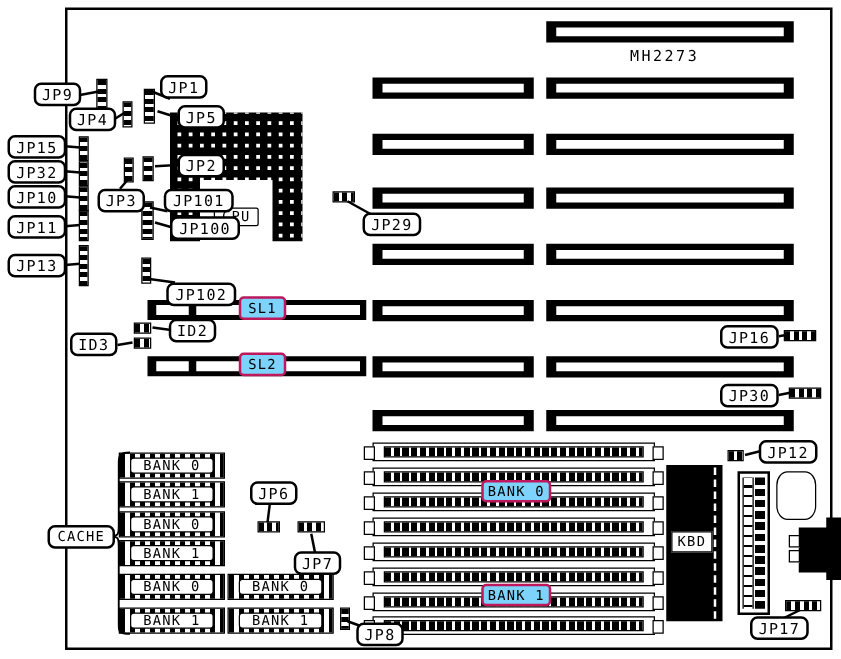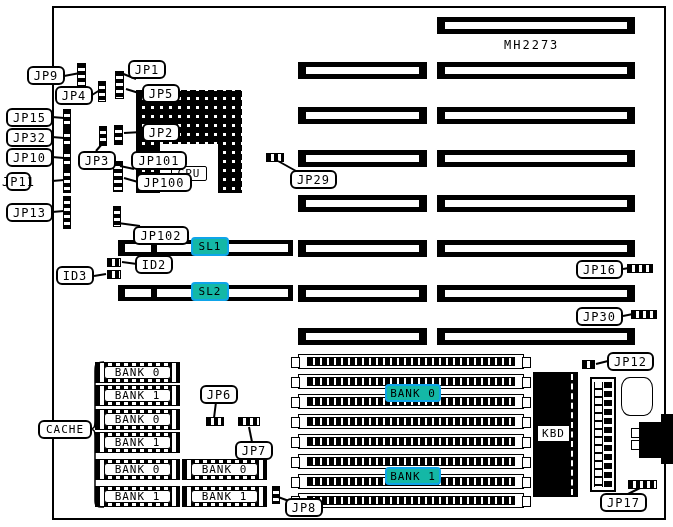--- a/index.html
+++ b/index.html
@@ -19,21 +19,21 @@
   .slot-long::after  { content:""; position:absolute; left:39px; right:5px; top:4px; bottom:4px; background:#fff; }
 
   
   .callout {
     position:absolute; height:19px; background:#fff; border:2px solid #000; border-radius:6px;
     font-size:12px; letter-spacing:1px; display:flex; align-items:center; justify-content:center;
     z-index:6; white-space:nowrap;
   }
   
   .boxlabel {
-    position:absolute; background:#14b8a6; border:2px solid #0ea5e9; border-radius:4px;
+    position:absolute; background:#7dd3fc; border:2px solid #be185d; border-radius:4px;
     font-size:11px; letter-spacing:1px; display:flex; align-items:center; justify-content:center;
     z-index:5; white-space:nowrap;
   }
 
   
   .jmp { position:absolute; border:1px solid #000; z-index:3; }
   .jmp.v { background:repeating-linear-gradient(to bottom, #000 0 4px, #fff 4px 7px); }
   .jmp.h { background:repeating-linear-gradient(to right,  #000 0 4px, #fff 4px 7px); }
 
   
@@ -251,21 +251,21 @@
     </g>
   </svg>
 
   <div class="callout" style="left:27px;top:66px;width:38px">JP9</div>
   <div class="callout" style="left:55px;top:86px;width:38px">JP4</div>
   <div class="callout" style="left:128px;top:60px;width:38px">JP1</div>
   <div class="callout" style="left:142px;top:84px;width:38px">JP5</div>
   <div class="callout" style="left:6px;top:108px;width:47px">JP15</div>
   <div class="callout" style="left:6px;top:128px;width:47px">JP32</div>
   <div class="callout" style="left:6px;top:148px;width:47px">JP10</div>
-  <div class="callout" style="left:6px;top:172px;width:25px">JP11</div>
+  <div class="callout" style="left:6px;top:172px;width:47px">JP11</div>
   <div class="callout" style="left:6px;top:203px;width:47px">JP13</div>
   <div class="callout" style="left:78px;top:151px;width:38px">JP3</div>
   <div class="callout" style="left:142px;top:123px;width:38px">JP2</div>
   <div class="callout" style="left:131px;top:151px;width:56px">JP101</div>
   <div class="callout" style="left:136px;top:173px;width:56px">JP100</div>
   <div class="callout" style="left:133px;top:226px;width:56px">JP102</div>
   <div class="callout" style="left:290px;top:170px;width:47px">JP29</div>
   <div class="callout" style="left:135px;top:255px;width:38px">ID2</div>
   <div class="callout" style="left:56px;top:266px;width:38px">ID3</div>
   <div class="callout" style="left:576px;top:260px;width:47px">JP16</div>

